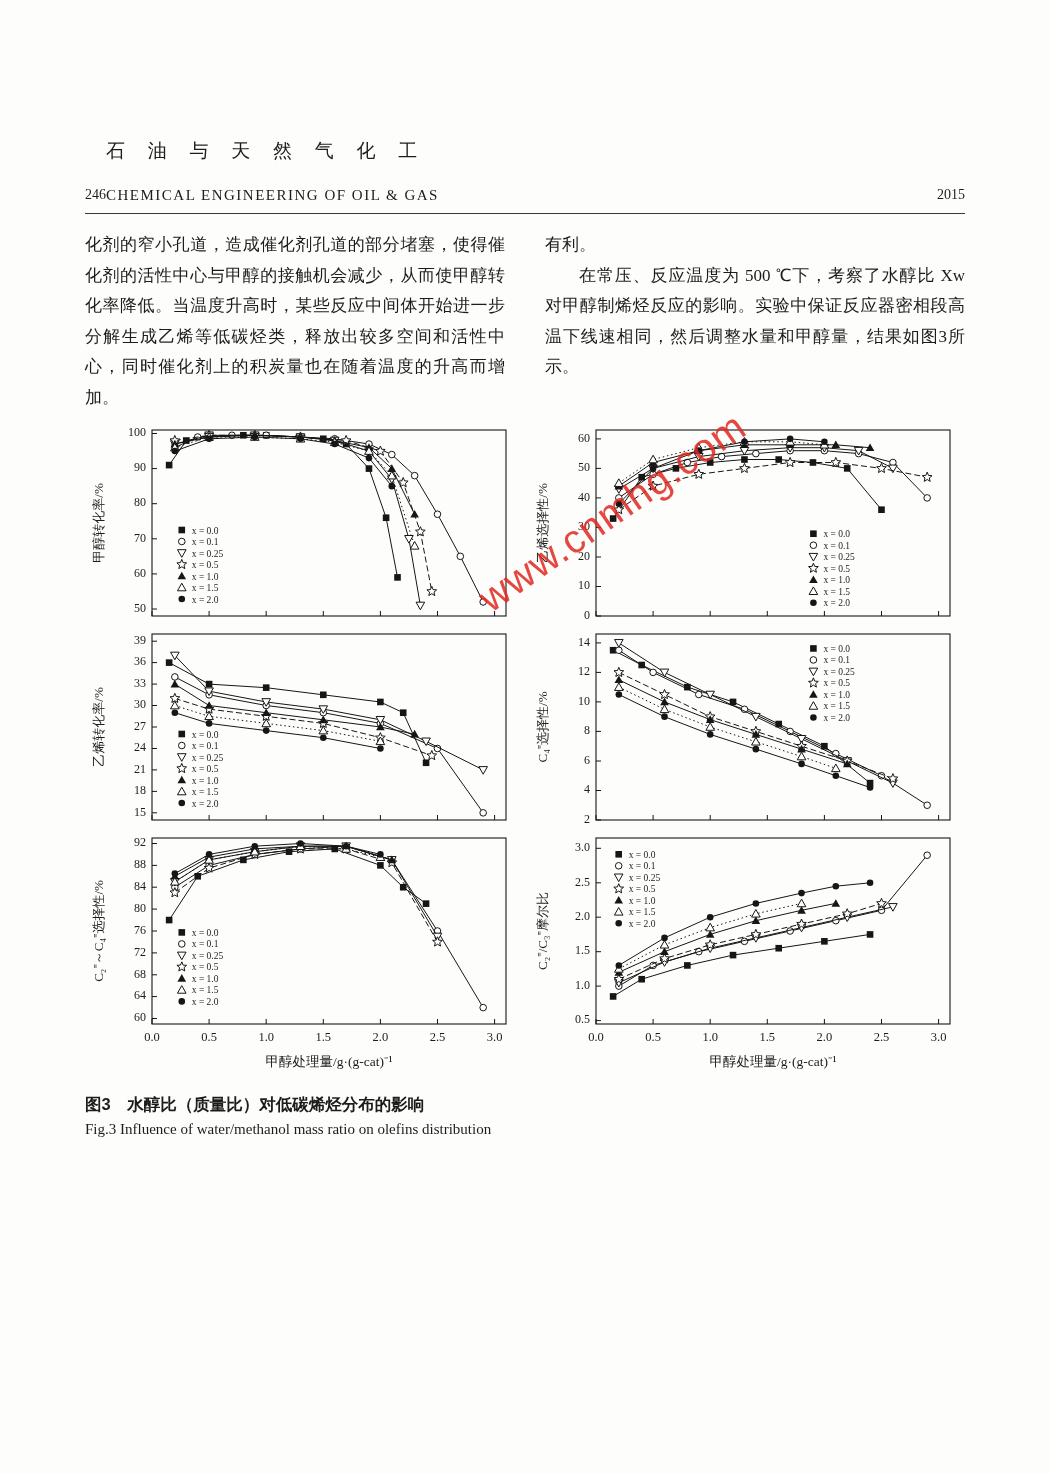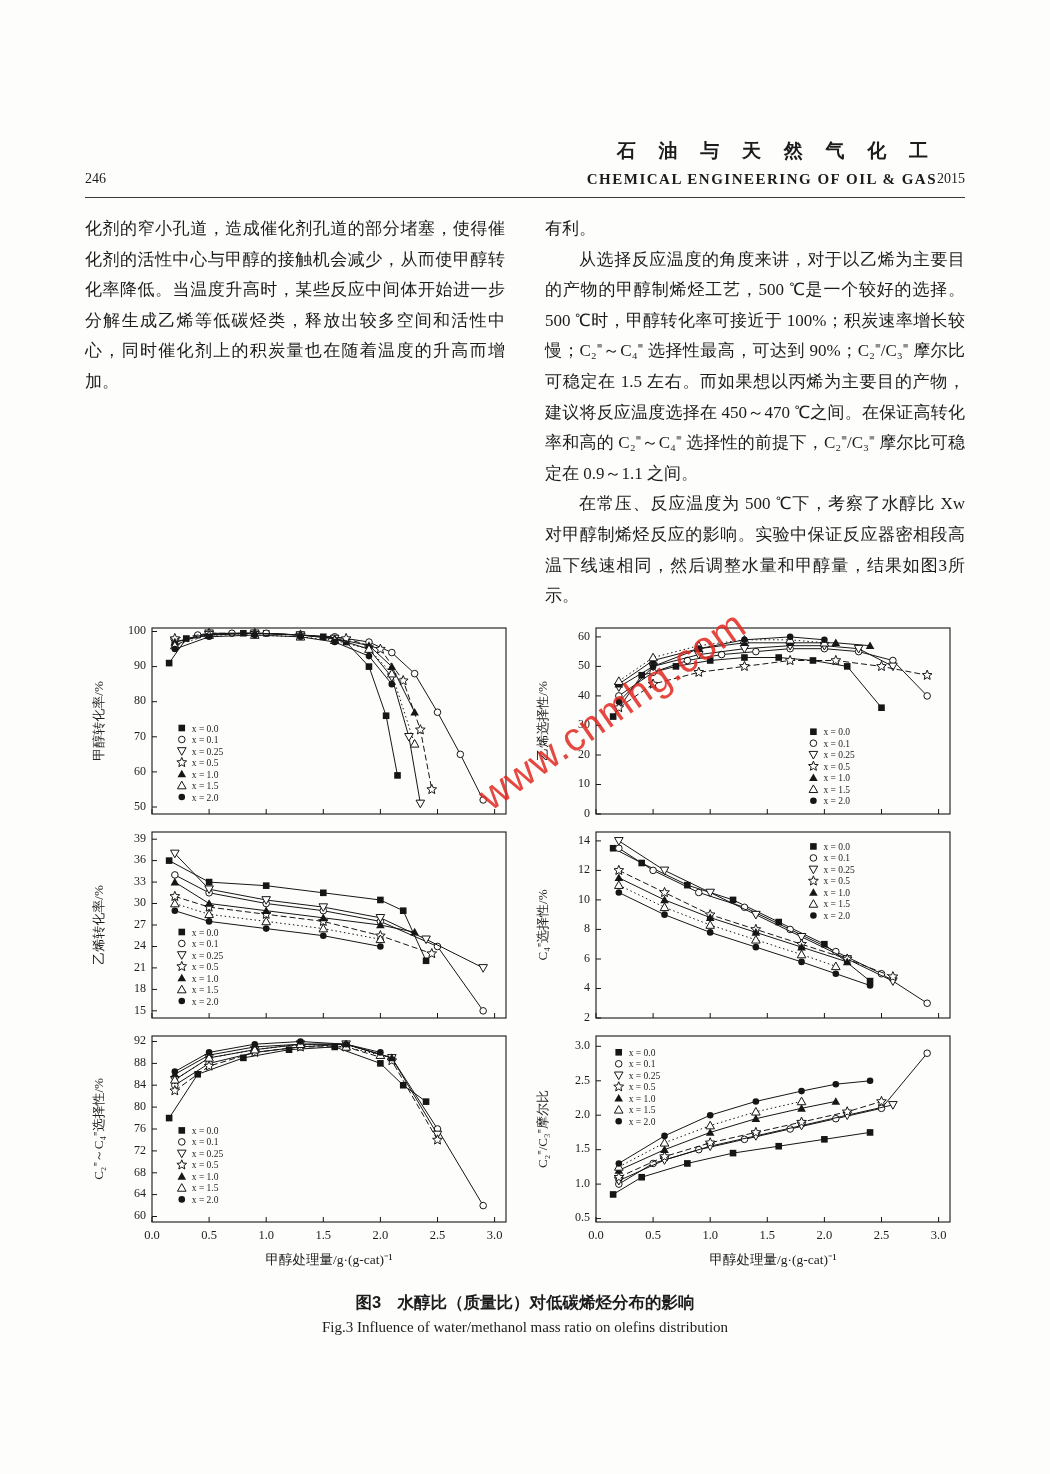--- a/index.html
+++ b/index.html
@@ -3,42 +3,42 @@
 <meta charset="utf-8">
 <style>
   html,body{margin:0;padding:0;background:#e9e9e9;}
   .page{
     width:1050px;height:1474px;margin:0 auto;position:relative;
     background:#fdfdfc;color:#1c1c1c;box-sizing:border-box;
     padding:138px 85px 0 85px;overflow:hidden;
     font-family:"Liberation Serif", serif;
   }
   header{display:flex;align-items:flex-end;justify-content:space-between;}
-  .j-center{flex:1;text-align:right;font-weight:bold;}
+  .j-center{flex:1;text-align:left;}
   .j-cn{font-size:19px;letter-spacing:9px;}
-  .j-en{font-size:15px;letter-spacing:1.5px;margin-top:7px;}
+  .j-en{font-size:15px;letter-spacing:1.5px;margin-top:23px;}
   .pagenum,.year{font-size:14px;padding-bottom:1px;}
   .head-rule{border:none;border-top:1.5px solid #3a3a3a;margin:9px 0 0 0;}
   .columns{display:flex;gap:40px;margin-top:16px;}
   .col{flex:1;font-size:17px;line-height:1.8;text-align:justify;}
   .para{margin:0;}
   .indent{text-indent:2em;}
   .heading{font-size:16.5px;font-weight:bold;margin:3px 0 3px 0;
     font-family:"Liberation Sans", sans-serif;}
   figure{margin:8px 0 0 0;position:relative;}
   #charts{display:grid;grid-template-columns:430px 430px;justify-content:center;column-gap:14px;}
   .chart svg{display:block;}
   svg text{font-family:"Liberation Serif", serif;fill:#1c1c1c;}
   .watermark{
     position:absolute;left:398px;top:158px;
     transform:rotate(-35deg);transform-origin:0 50%;
     font-size:40px;letter-spacing:1px;color:rgba(224,40,30,0.85);
     font-family:"Liberation Sans", sans-serif;pointer-events:none;z-index:5;
   }
-  figcaption{text-align:center;margin-top:12px;}
+  figcaption{margin-top:12px;}
   .cap-cn{font-weight:bold;font-size:16.5px;font-family:"Liberation Sans", sans-serif;}
   .cap-en{font-size:15px;margin-top:5px;}
 </style>
 </head>
 <body>
 
 <div class="page">
 
   <header>
     <span class="pagenum">246</span>
@@ -49,21 +49,20 @@
     <span class="year">2015</span>
   </header>
   <hr class="head-rule">
 
   <main class="columns">
     <section class="col">
       <p class="para">化剂的窄小孔道，造成催化剂孔道的部分堵塞，使得催化剂的活性中心与甲醇的接触机会减少，从而使甲醇转化率降低。当温度升高时，某些反应中间体开始进一步分解生成乙烯等低碳烃类，释放出较多空间和活性中心，同时催化剂上的积炭量也在随着温度的升高而增加。</p>
     </section>
     <section class="col">
       <p class="para">有利。</p>
-      <p class="para indent">从选择反应温度的角度来讲，对于以乙烯为主要目的产物的甲醇制烯烃工艺，500 ℃是一个较好的选择。500 ℃时，甲醇转化率可接近于 100%；积炭速率增长较慢；C₂⁼～C₄⁼ 选择性最高，可达到 90%；C₂⁼/C₃⁼ 摩尔比可稳定在 1.5 左右。而如果想以丙烯为主要目的产物，建议将反应温度选择在 450～470 ℃之间。在保证高转化率和高的 C₂⁼～C₄⁼ 选择性的前提下，C₂⁼/C₃⁼ 摩尔比可稳定在 0.9～1.1 之间。</p>
       <p class="para indent">在常压、反应温度为 500 ℃下，考察了水醇比 Xw 对甲醇制烯烃反应的影响。实验中保证反应器密相段高温下线速相同，然后调整水量和甲醇量，结果如图3所示。</p>
     </section>
   </main>
 
   <figure>
     <div id="charts">
         <div class="chart">
           <svg width="430" height="204" viewBox="0 0 430 204">
             <rect x="64" y="8" width="354" height="186" fill="none" stroke="#161616" stroke-width="1.1"></rect>
             <line x1="64" y1="187.0" x2="69" y2="187.0" stroke="#161616"></line>

